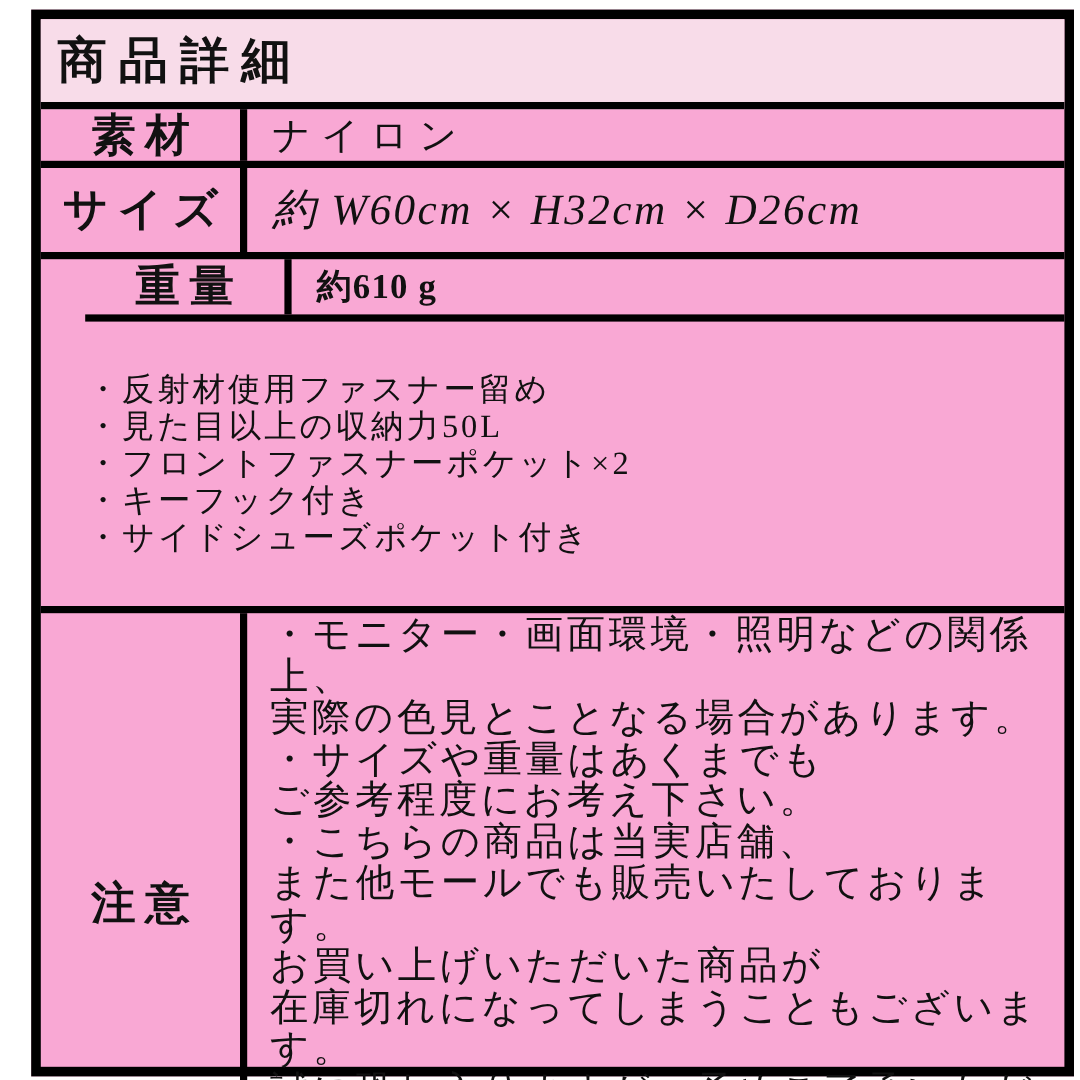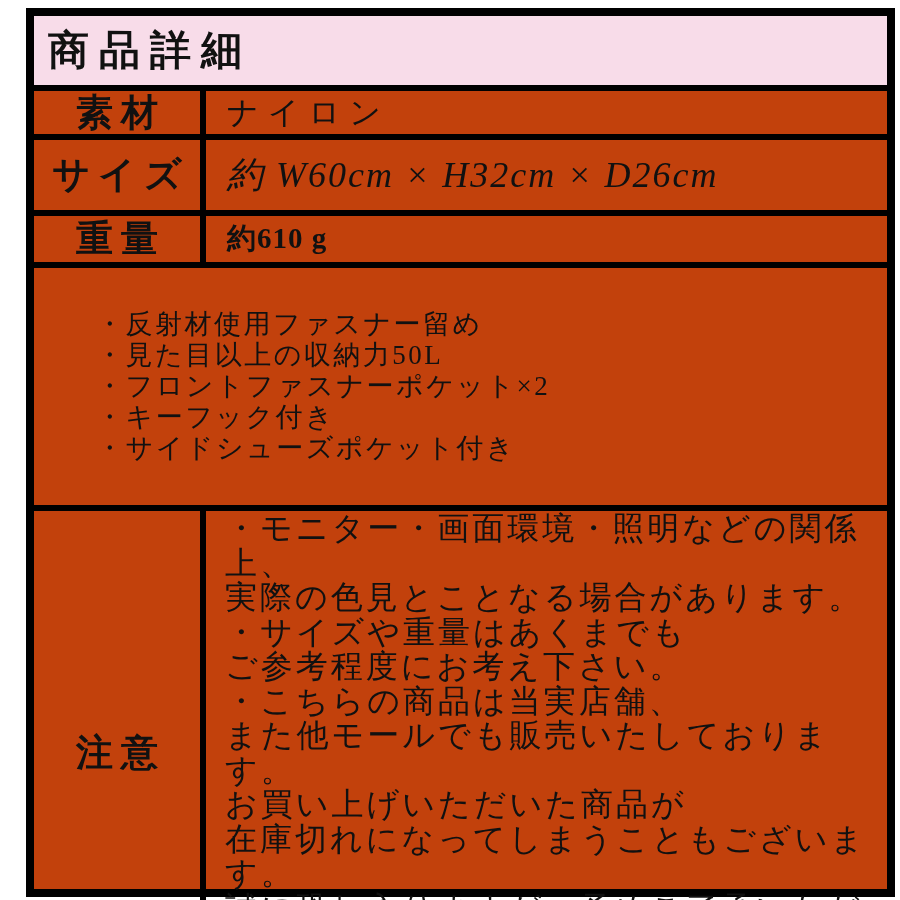--- a/index.html
+++ b/index.html
@@ -10,42 +10,42 @@
     color: #111111;
     overflow: hidden;
   }
   .table-wrap {
     position: absolute;
     left: 26px; top: 8px;
     width: 869px; height: 889px;
     border: 8px solid #000000;
     display: flex;
     flex-direction: column;
-    background: #c2410c;
+    background: #f9a8d4;
   }
   .header-row {
     height: 75px;
     flex: 0 0 auto;
     border-bottom: 6px solid #000000;
     display: flex;
     align-items: center;
     padding-left: 14px;
     font-size: 41px;
     font-weight: bold;
     letter-spacing: 10px;
   }
   .row {
     display: flex;
     flex: 0 0 auto;
     border-bottom: 6px solid #000000;
   }
   .row:last-child { border-bottom: none; flex: 1 1 auto; }
   .row-material { height: 49px; }
   .row-size     { height: 76px; }
-  .row-weight   { height: 52px; }
+  .row-weight   { height: 52px; margin-left: 37px; }
   .row-storage  { height: 243px; }
   .label-cell {
     width: 172px;
     flex: 0 0 auto;
     border-right: 6px solid #000000;
     display: flex;
     align-items: center;
     justify-content: center;
     font-size: 37px;
     font-weight: bold;
@@ -59,21 +59,21 @@
     align-items: center;
     padding-left: 21px;
     font-size: 29px;
     letter-spacing: 2px;
     white-space: pre-line;
     border-radius: 22px;
   }
   .value-material { font-size: 31px; letter-spacing: 9px; }
   .value-size     { font-size: 36px; letter-spacing: 2px; font-style: italic; }
   .value-weight   { font-size: 29px; letter-spacing: 1px; font-weight: bold; }
-  .value-storage  { font-size: 27px; line-height: 31px; letter-spacing: 2.5px; padding-left: 38px; margin-left: 24px; }
+  .value-storage  { font-size: 27px; line-height: 31px; letter-spacing: 2.5px; padding-left: 38px; }
   .value-caution  { font-size: 32px; line-height: 34.5px; letter-spacing: 3px; padding-left: 19px; }
 </style>
 </head>
 <body>
 
 <div class="table-wrap">
 
   <div class="header-row" style="background: rgb(248, 220, 233);">
     <span>商品詳細</span>
   </div>

